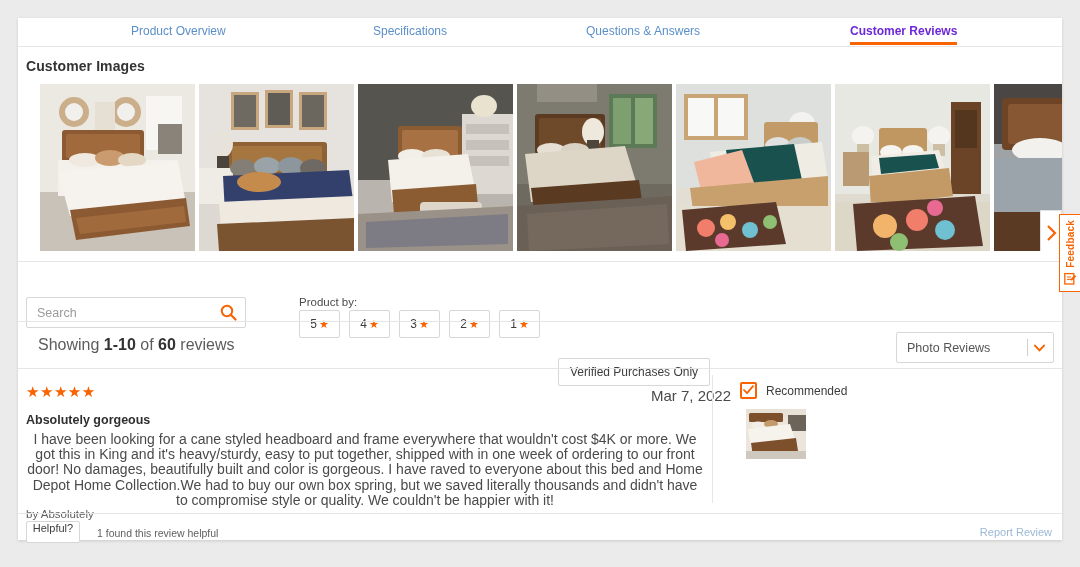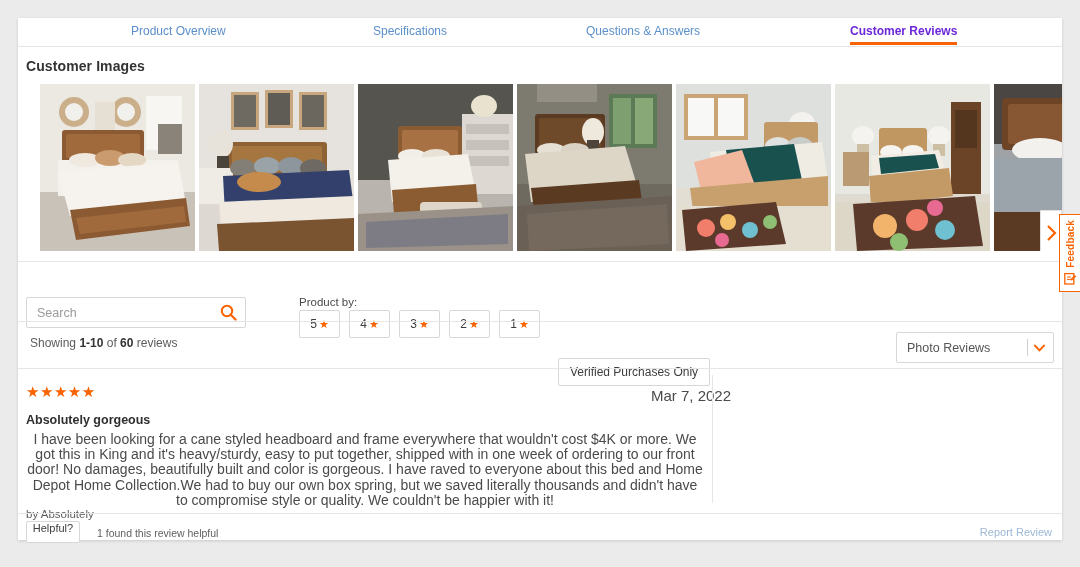--- a/index.html
+++ b/index.html
@@ -152,22 +152,22 @@
 
   
   .showingrow {
     position: absolute;
     left: 0; top: 303px;
     width: 1044px; height: 64px;
     border-top: 1px solid #e6e6e6;
   }
   .showing-text {
     position: absolute;
-    left: 12px; top: 14px;
-    font-size: 12px; color: #5c5c5c;
+    left: 20px; top: 14px;
+    font-size: 16px; color: #5c5c5c;
   }
   .showing-text b { color: #333; }
   .sort-select {
     position: absolute;
     right: 8px; top: 10px;
     width: 158px; height: 31px;
     border: 1px solid #d7d7d7;
     border-radius: 2px;
     background: #fff;
     cursor: pointer;
@@ -564,20 +564,44 @@
       <div class="rev-left">
         <div class="rev-stars">★★★★★</div>
         <div class="rev-date">Mar 7, 2022</div>
         <div class="rev-title">Absolutely gorgeous</div>
         <div class="rev-body">I have been looking for a cane styled headboard and frame everywhere that wouldn't cost $4K or more. We got this in King and it's heavy/sturdy, easy to put together, shipped with in one week of ordering to our front door! No damages, beautifully built and color is gorgeous. I have raved to everyone about this bed and Home Depot Home Collection.We had to buy our own box spring, but we saved literally thousands and didn't have to compromise style or quality. We couldn't be happier with it!</div>
         <div class="rev-author">by Absolutely</div>
       </div>
 
       <div class="rev-divider"></div>
 
+      <div class="rev-right">
+        <div class="rec-row">
+          <span class="rec-check">
+            <svg viewBox="0 0 11 10">
+              <path d="M1 5 L4 8.2 L10 1.2" fill="none" stroke="#f96302" stroke-width="1.8" stroke-linecap="round" stroke-linejoin="round"></path>
+            </svg>
+          </span>
+          <span class="rec-label">Recommended</span>
+        </div>
+
+        <div class="rev-photo">
+          <svg viewBox="0 0 60 50" preserveAspectRatio="none">
+            <rect width="60" height="50" fill="#ebe5dc"></rect>
+            <rect x="0" y="0" width="60" height="8" fill="#e7e1d6"></rect>
+            <rect x="3" y="4" width="34" height="9" rx="1.5" fill="#7d4f2b"></rect>
+            <rect x="42" y="6" width="18" height="16" fill="#6c6359"></rect>
+            <ellipse cx="12" cy="16" rx="7" ry="3.5" fill="#f2eee6"></ellipse>
+            <ellipse cx="25" cy="15" rx="7" ry="4" fill="#c49a6c"></ellipse>
+            <path d="M2 20 L44 15 L50 34 L5 40 Z" fill="#f6f3ed"></path>
+            <path d="M5 34 L50 29 L52 42 L7 48 Z" fill="#7d4f2b"></path>
+            <rect x="0" y="42" width="60" height="8" fill="#cfc8be"></rect>
+          </svg>
+        </div>
+      </div>
     </div>
 
     <div class="helpfulrow">
       <div class="helpful-btn">
         <span>Helpful?</span>
       </div>
       <div class="helpful-count">1 found this review helpful</div>
       <div class="report-link">Report Review</div>
     </div>
   </div>

